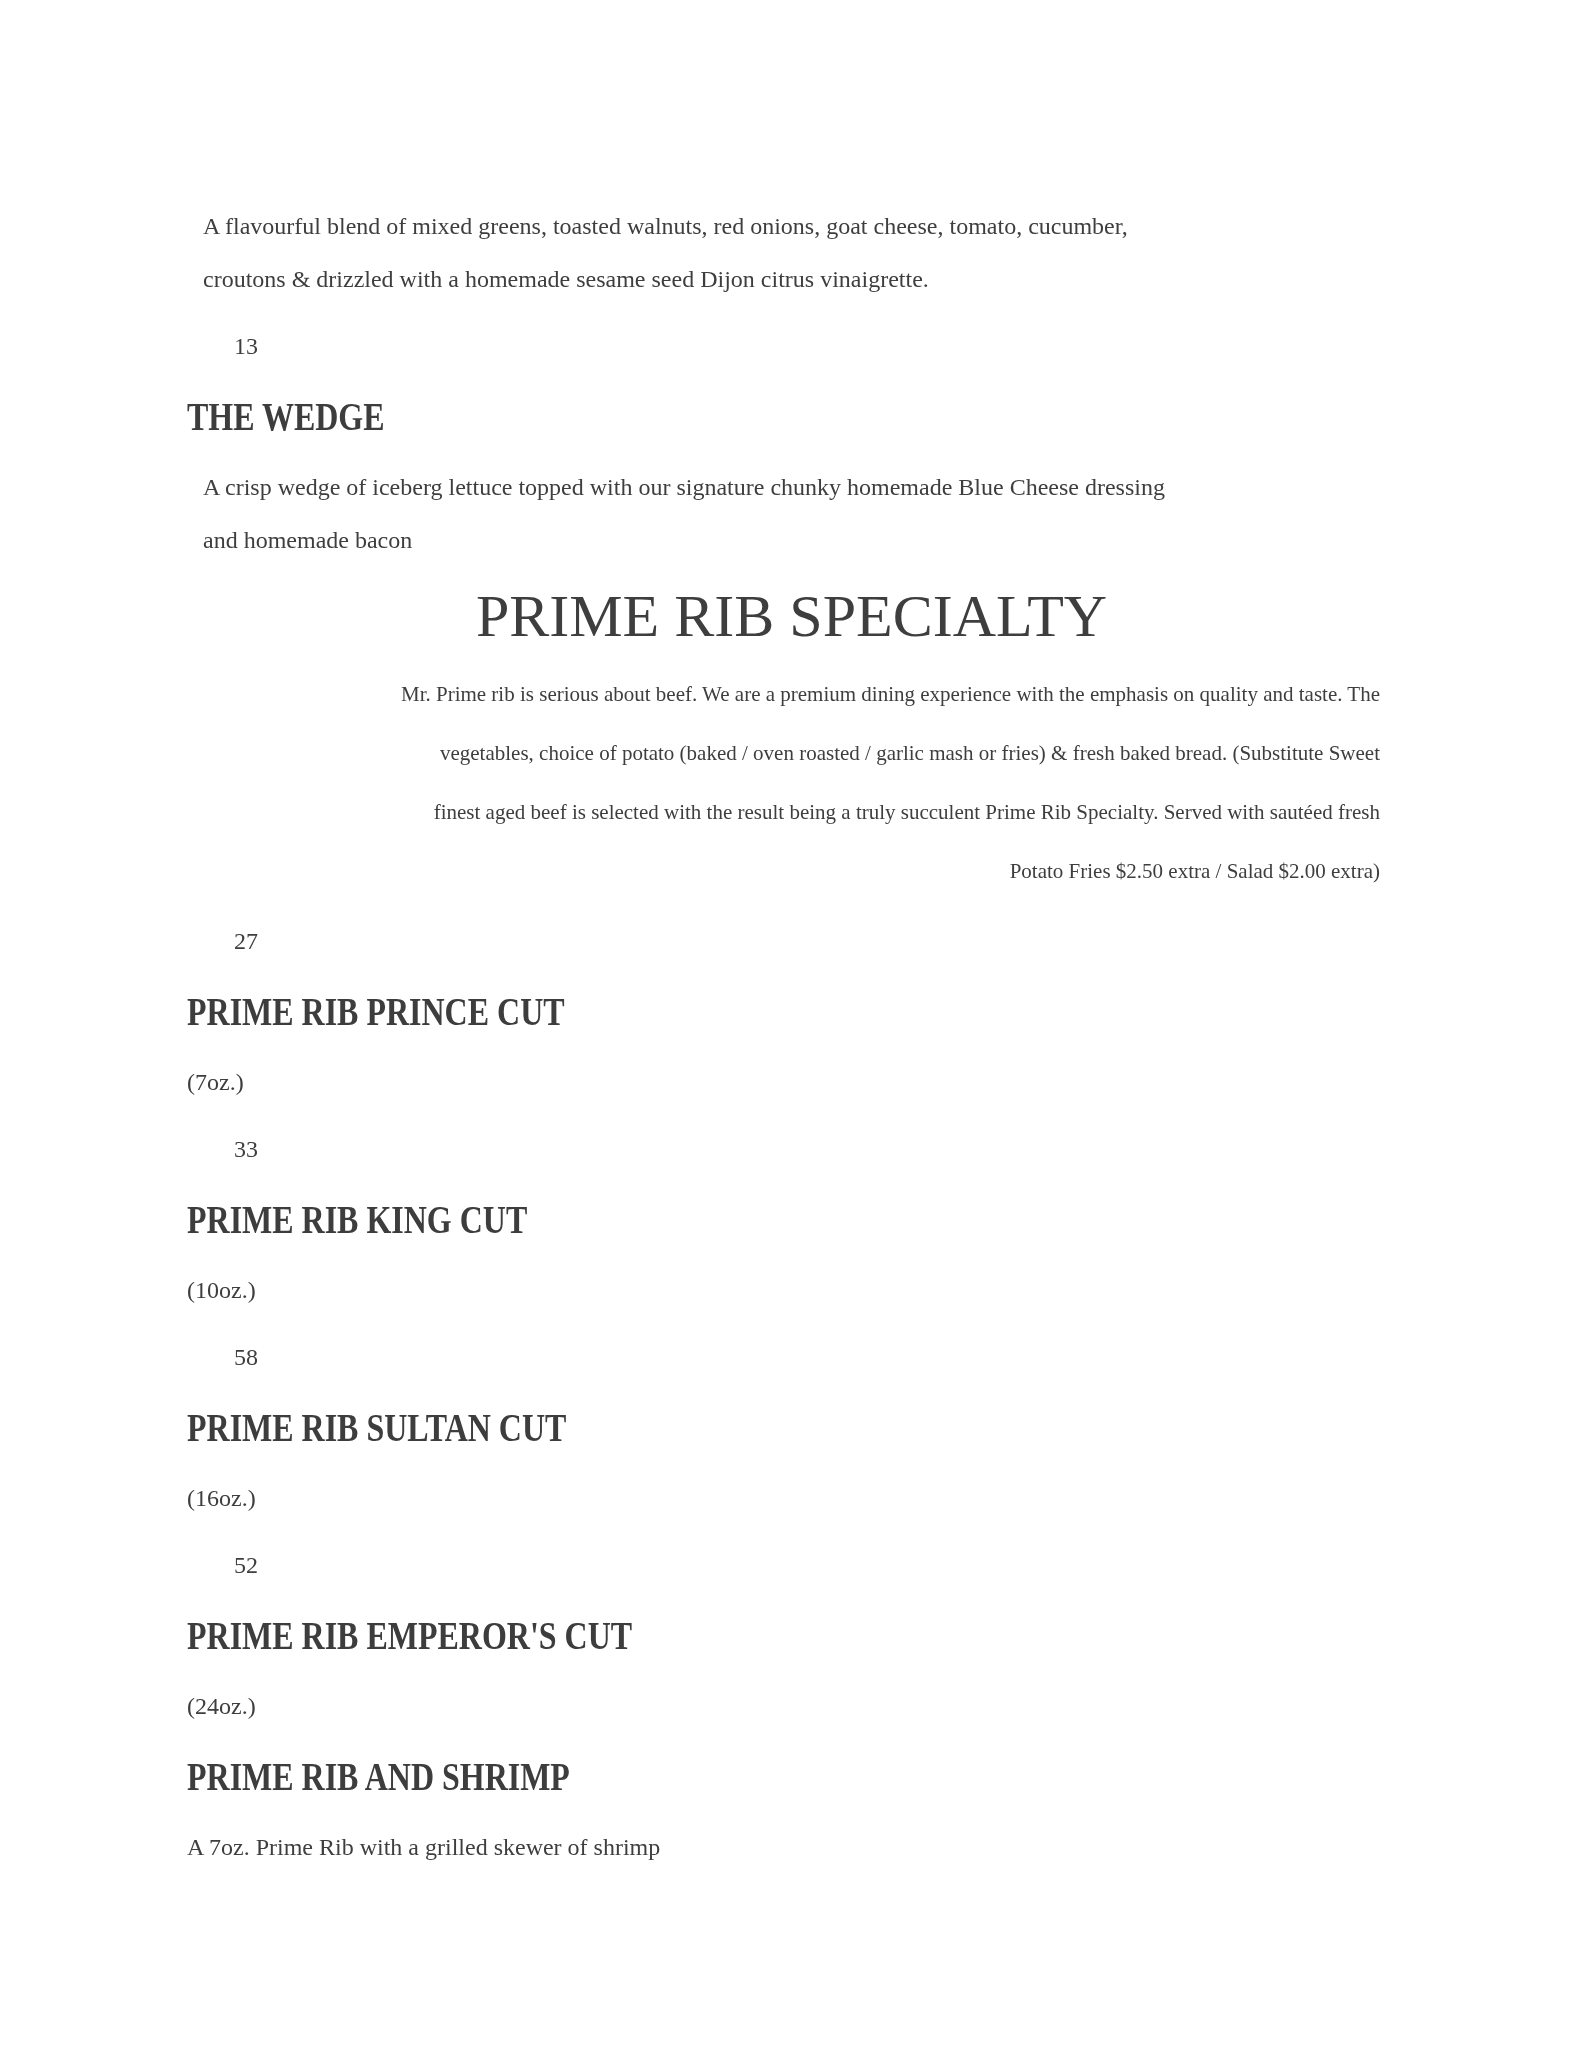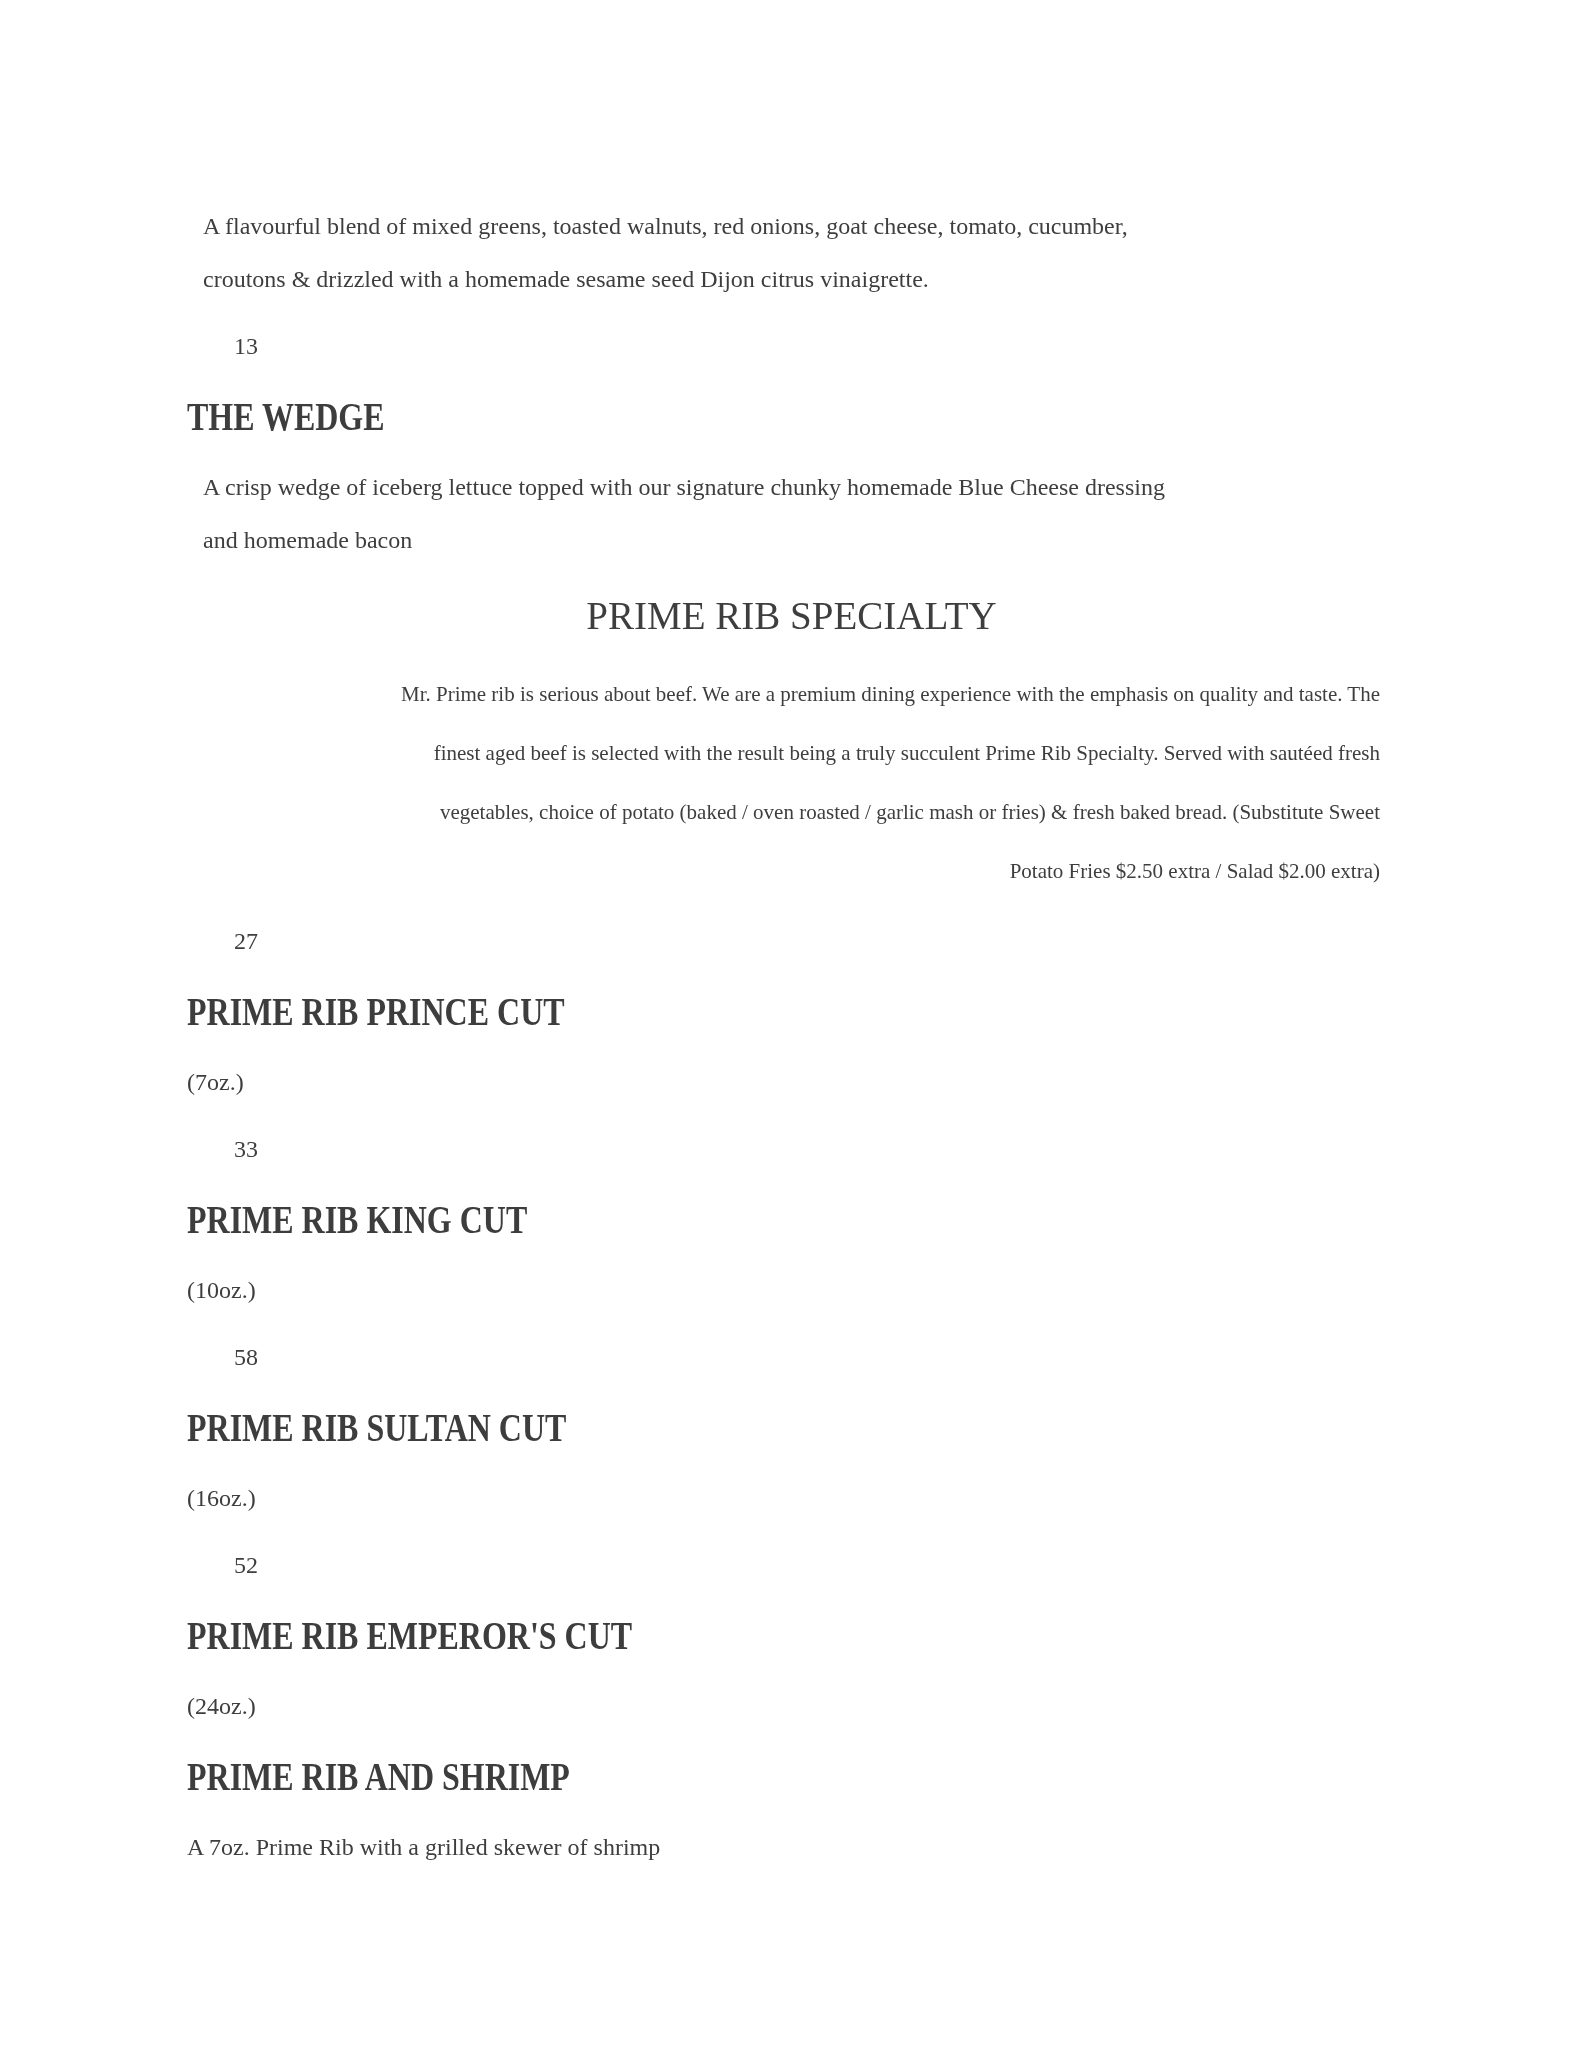--- a/index.html
+++ b/index.html
@@ -40,21 +40,21 @@
   .item-heading {
     font-size: 39px;
     line-height: 44px;
     font-weight: bold;
     color: #3d3d3d;
     transform: scaleX(0.82);
     transform-origin: 0 50%;
     white-space: nowrap;
   }
   .section-title {
-    font-size: 39px;
+    font-size: 60px;
     line-height: 54px;
     font-weight: normal;
     text-align: center;
     color: #3e3e3e;
   }
   .section-intro .intro-line {
     font-size: 21px;
     line-height: 43px;
     text-align: right;
     white-space: nowrap;
@@ -74,22 +74,22 @@
   <h3 class="block item-heading">THE WEDGE</h3>
   <div class="block">
     <div class="body-line">A crisp wedge of iceberg lettuce topped with our signature chunky homemade Blue Cheese dressing</div>
     <div class="body-line">and homemade bacon</div>
   </div>
 
   <h1 class="block section-title">PRIME RIB SPECIALTY</h1>
 
   <div class="block section-intro">
     <div class="intro-line">Mr. Prime rib is serious about beef. We are a premium dining experience with the emphasis on quality and taste. The</div>
+    <div class="intro-line">vegetables, choice of potato (baked / oven roasted / garlic mash or fries) &amp; fresh baked bread. (Substitute Sweet</div>
     <div class="intro-line">finest aged beef is selected with the result being a truly succulent Prime Rib Specialty. Served with sautéed fresh</div>
-    <div class="intro-line">vegetables, choice of potato (baked / oven roasted / garlic mash or fries) &amp; fresh baked bread. (Substitute Sweet</div>
     <div class="intro-line">Potato Fries $2.50 extra / Salad $2.00 extra)</div>
   </div>
 
   <div class="block price-line">27</div>
   <h3 class="block item-heading">PRIME RIB PRINCE CUT</h3>
   <div class="block size-line">(7oz.)</div>
 
   <div class="block price-line">33</div>
   <h3 class="block item-heading">PRIME RIB KING CUT</h3>
   <div class="block size-line">(10oz.)</div>

